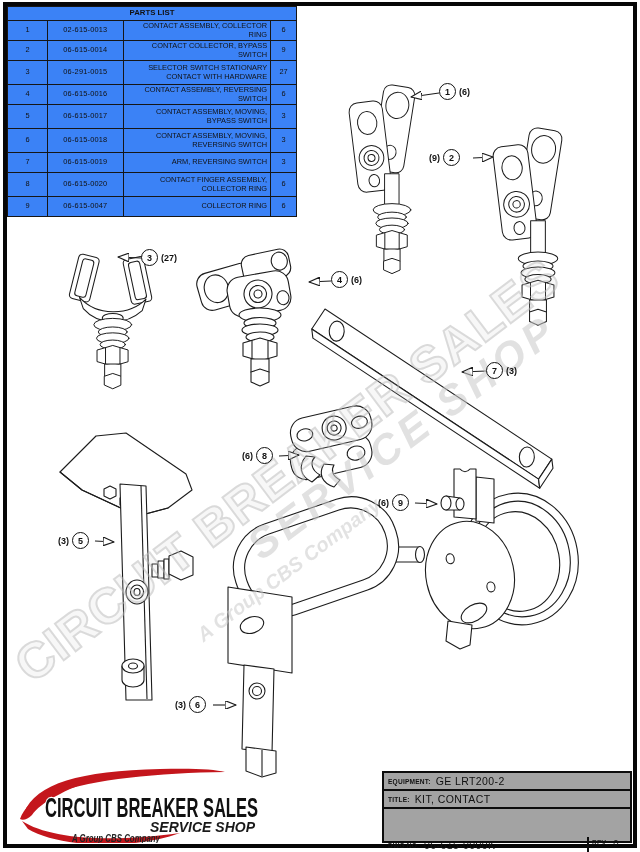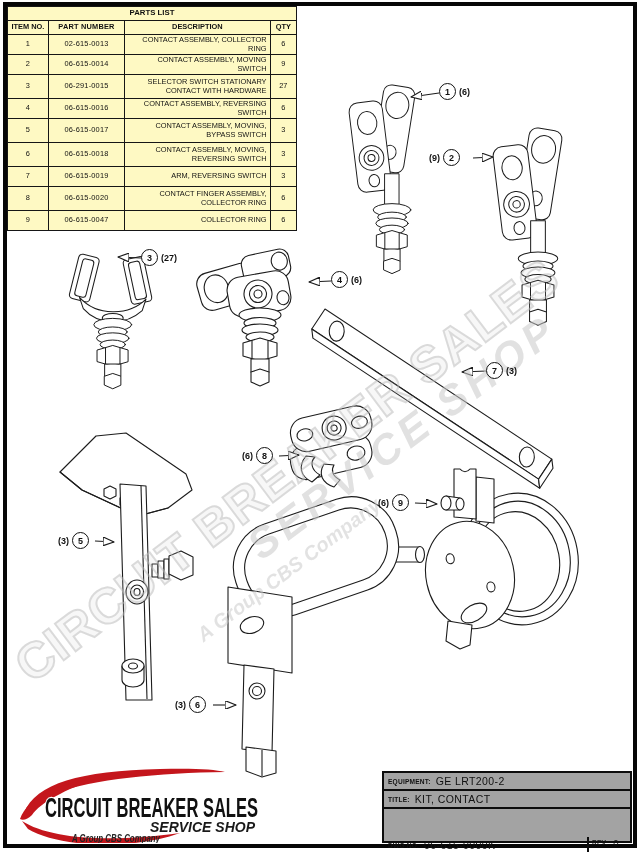--- a/index.html
+++ b/index.html
@@ -3,21 +3,21 @@
 <meta charset="utf-8">
 <style>
   html,body{margin:0;padding:0;}
   body{
     width:640px;height:852px;position:relative;background:#ffffff;
     font-family:"Liberation Sans",sans-serif;color:#111;overflow:hidden;
   }
   .sheet{position:absolute;left:3px;top:2px;right:3px;bottom:4px;border:4px solid #060606;}
 
   
-  .parts-table{position:absolute;left:7px;top:6px;width:290px;border-collapse:collapse;z-index:10;background:#fef9c3;}
+  .parts-table{position:absolute;left:7px;top:6px;width:290px;border-collapse:collapse;z-index:10;background:#3b82f6;}
   .parts-table td,.parts-table th{border:1.2px solid #161616;padding:1px 3px;font-size:7.4px;line-height:1.15;vertical-align:middle;}
   .parts-table .tbl-title{text-align:center;font-weight:bold;font-size:7.8px;height:11px;}
   .parts-table th{text-align:center;font-weight:bold;height:11px;}
   .col-item{width:36px;text-align:center;}
   .col-part{width:74px;text-align:center;letter-spacing:.2px;}
   .col-desc{width:150px;text-align:right;}
   .col-qty{width:20px;text-align:center;}
   .row-s td{height:17px;}
   .row-d td{height:21px;}
 
@@ -67,36 +67,30 @@
 </head>
 <body>
 
 <div class="sheet"></div>
 
 <table class="parts-table">
   <tbody>
       <tr>
     <td class="tbl-title" colspan="4">PARTS LIST</td>
   </tr>
-  <tr>
-    <th class="col-item">ITEM NO.</th>
-    <th class="col-part">PART NUMBER</th>
-    <th class="col-desc">DESCRIPTION</th>
-    <th class="col-qty">QTY</th>
-  </tr>
   <tr class="row-s">
     <td class="col-item">1</td>
     <td class="col-part">02-615-0013</td>
     <td class="col-desc">CONTACT ASSEMBLY, COLLECTOR RING</td>
     <td class="col-qty">6</td>
   </tr>
   <tr class="row-s">
     <td class="col-item">2</td>
     <td class="col-part">06-615-0014</td>
-    <td class="col-desc">CONTACT ASSEMBLY, MOVING SWITCH</td>
+    <td class="col-desc">CONTACT COLLECTOR, BYPASS SWITCH</td>
     <td class="col-qty">9</td>
   </tr>
   <tr class="row-d">
     <td class="col-item">3</td>
     <td class="col-part">06-291-0015</td>
     <td class="col-desc">SELECTOR SWITCH STATIONARY CONTACT WITH HARDWARE</td>
     <td class="col-qty">27</td>
   </tr>
   <tr class="row-s">
     <td class="col-item">4</td>

